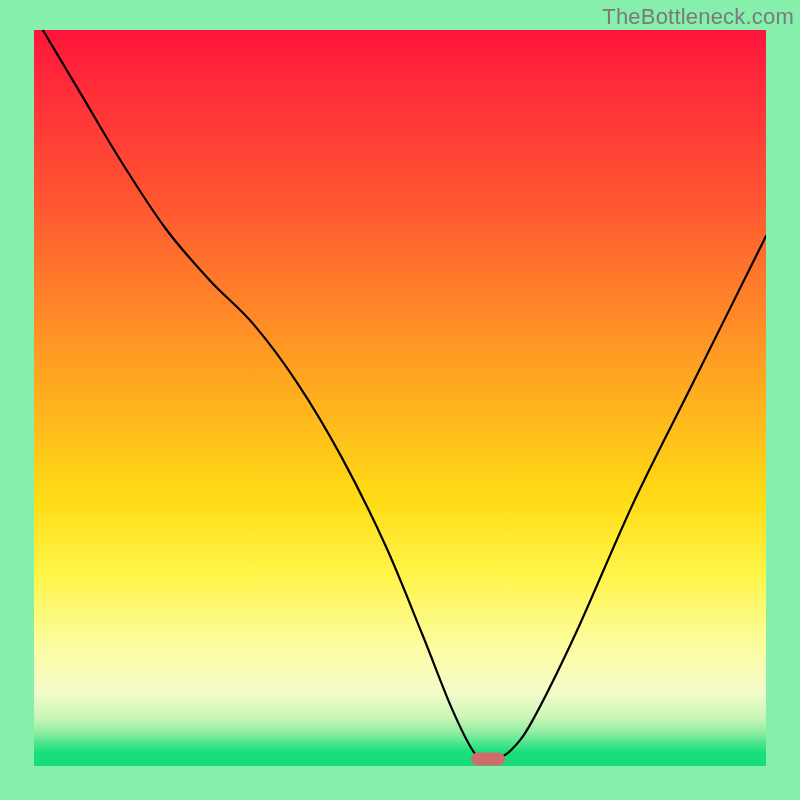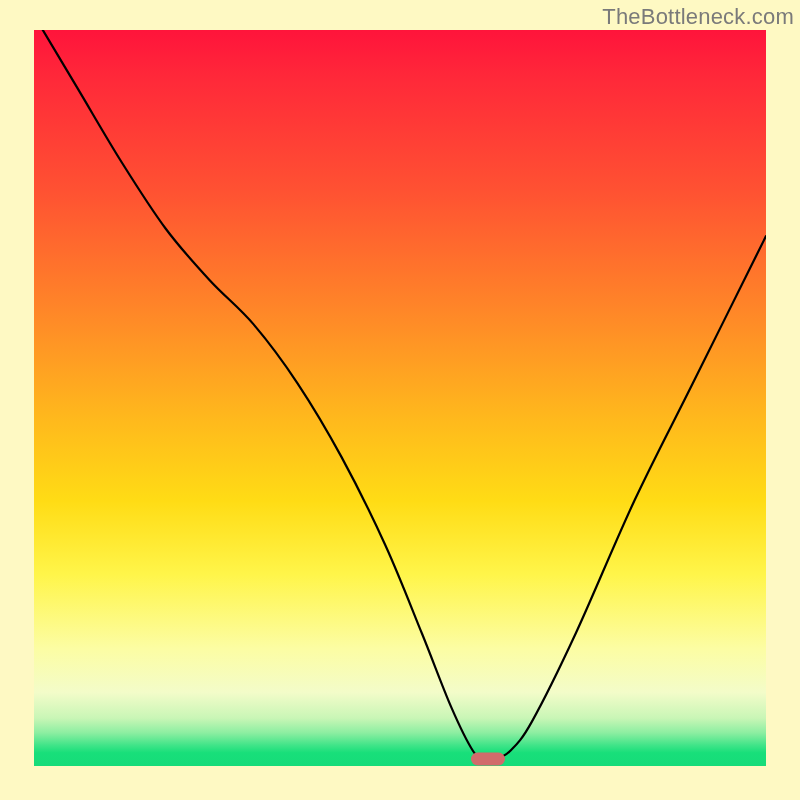--- a/index.html
+++ b/index.html
@@ -8,21 +8,21 @@
     width: 800px;
     height: 800px;
     background: #000;
     overflow: hidden;
     font-family: Arial, Helvetica, sans-serif;
   }
   .frame {
     position: relative;
     width: 800px;
     height: 800px;
-    background: #fef9c3;
+    background: #86efac;
   }
   .watermark {
     position: absolute;
     top: 4px;
     right: 6px;
     color: #7a7a7a;
     font-size: 22px;
     font-weight: 500;
     letter-spacing: 0.2px;
     z-index: 10;

